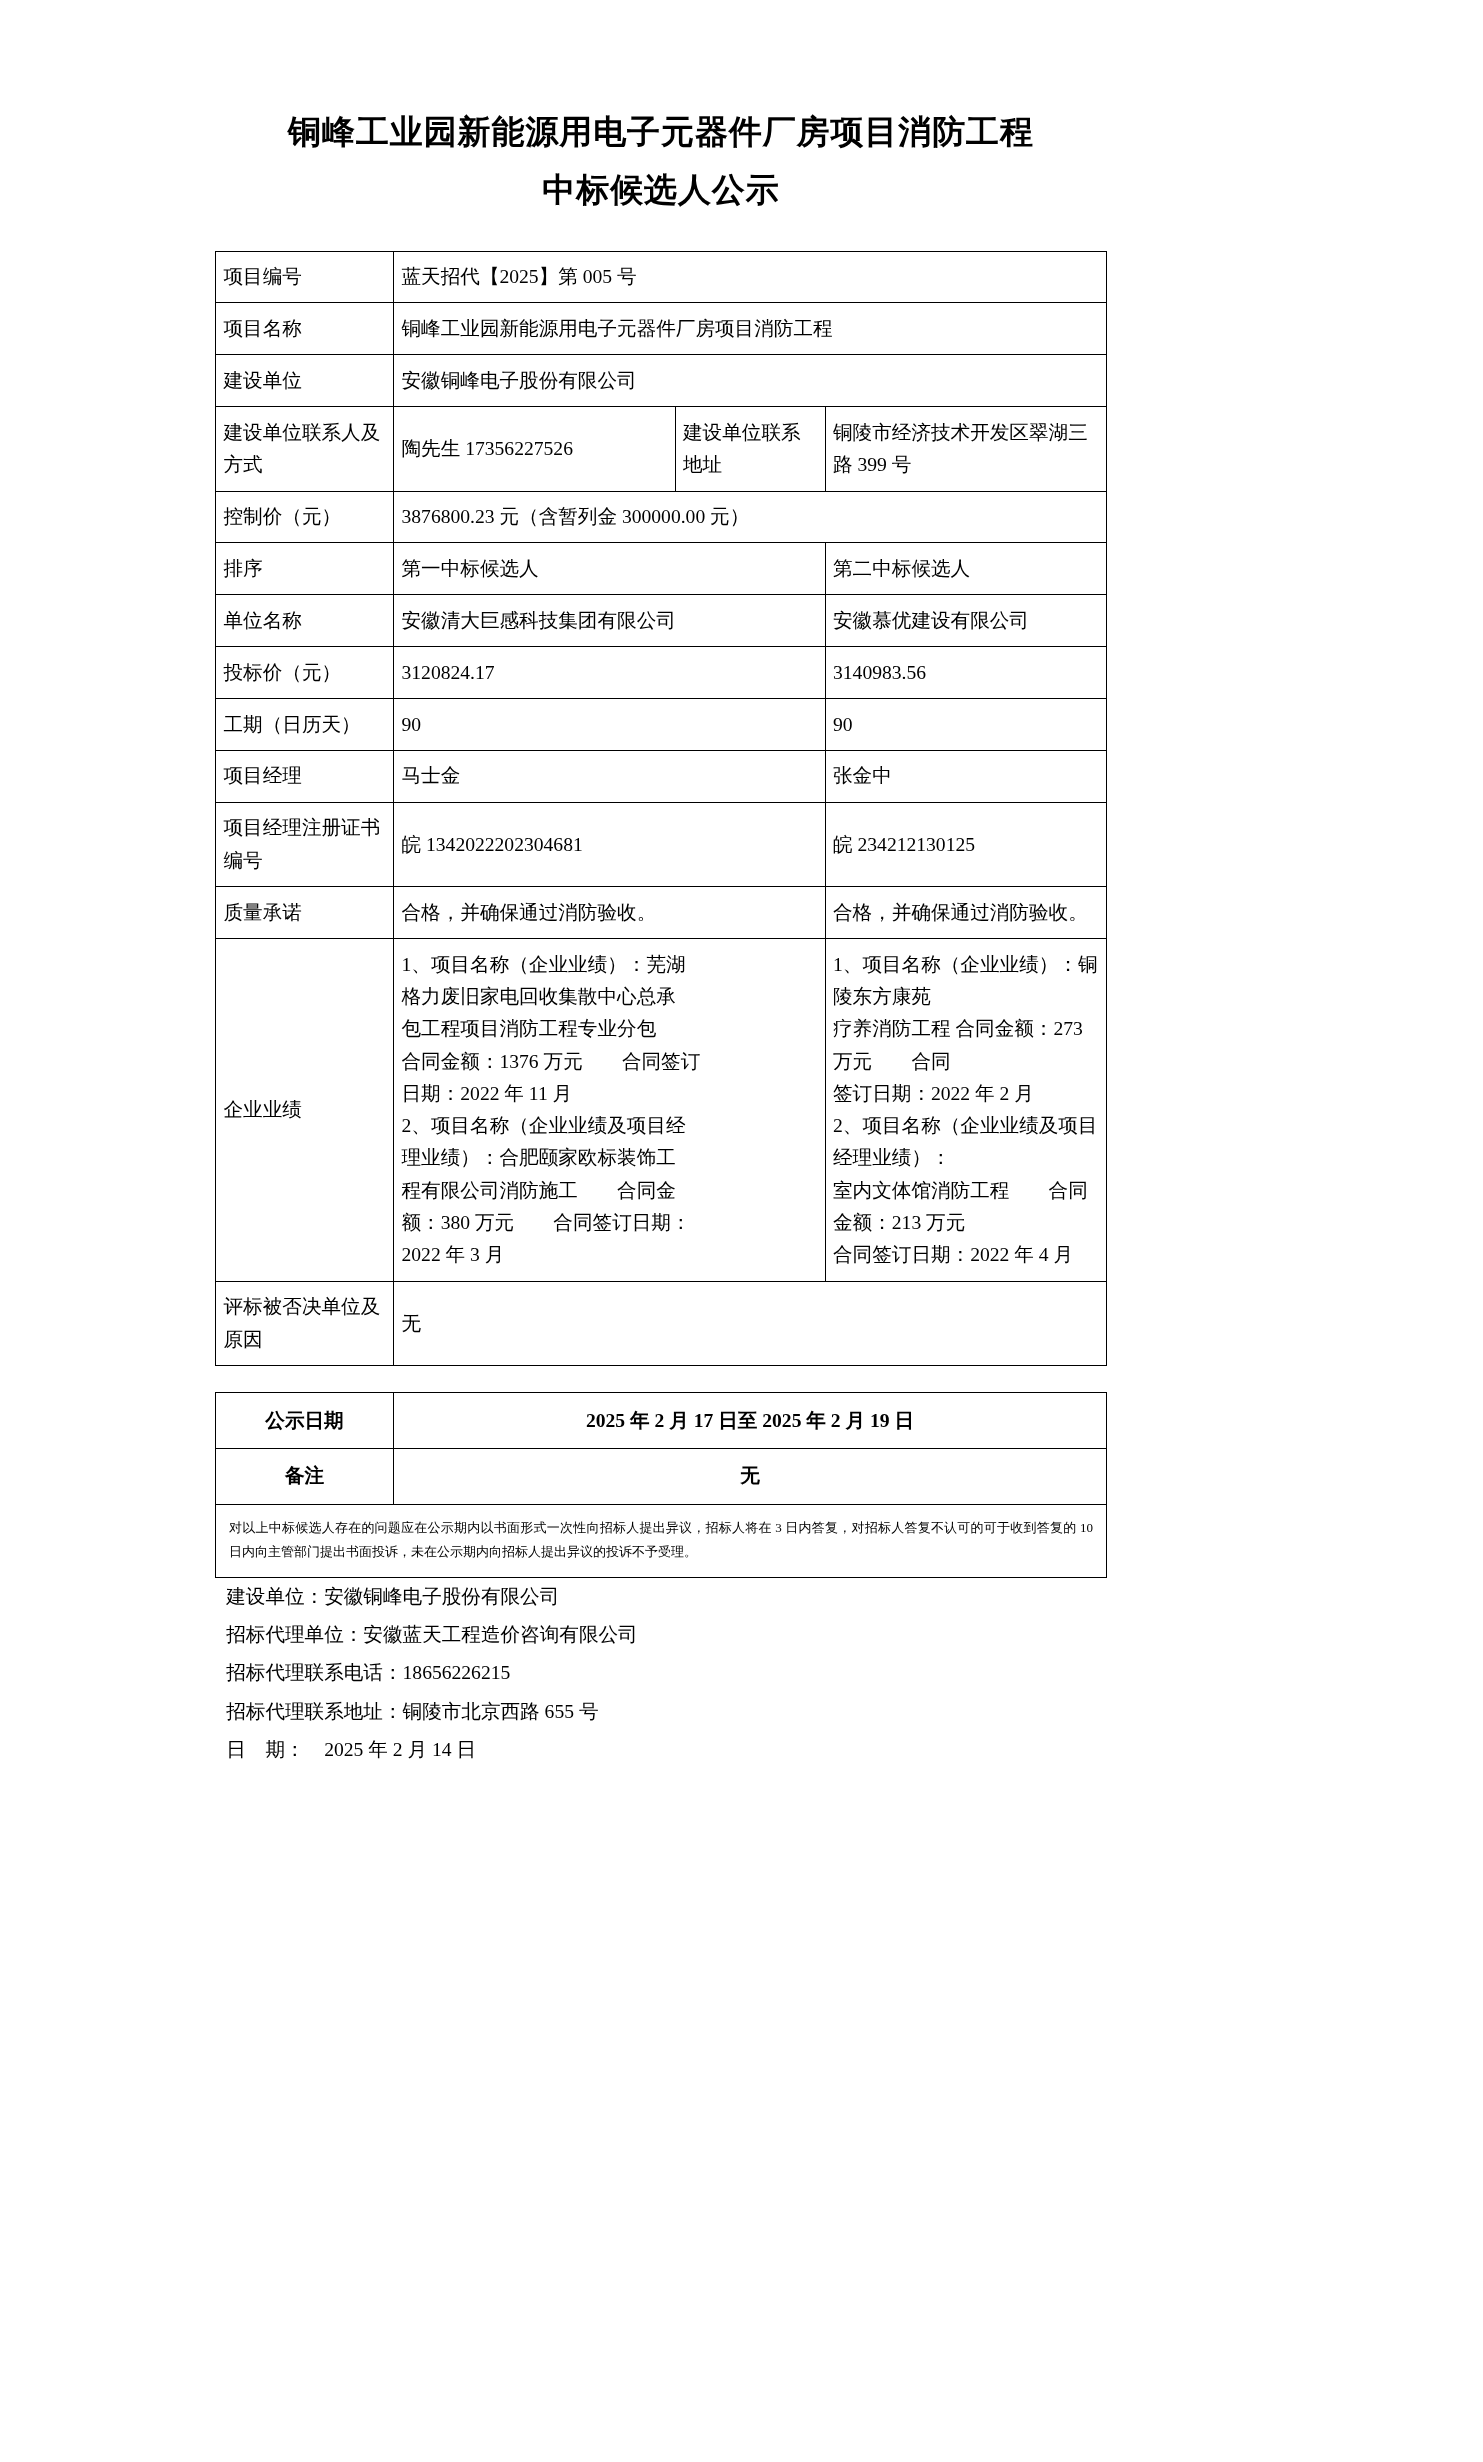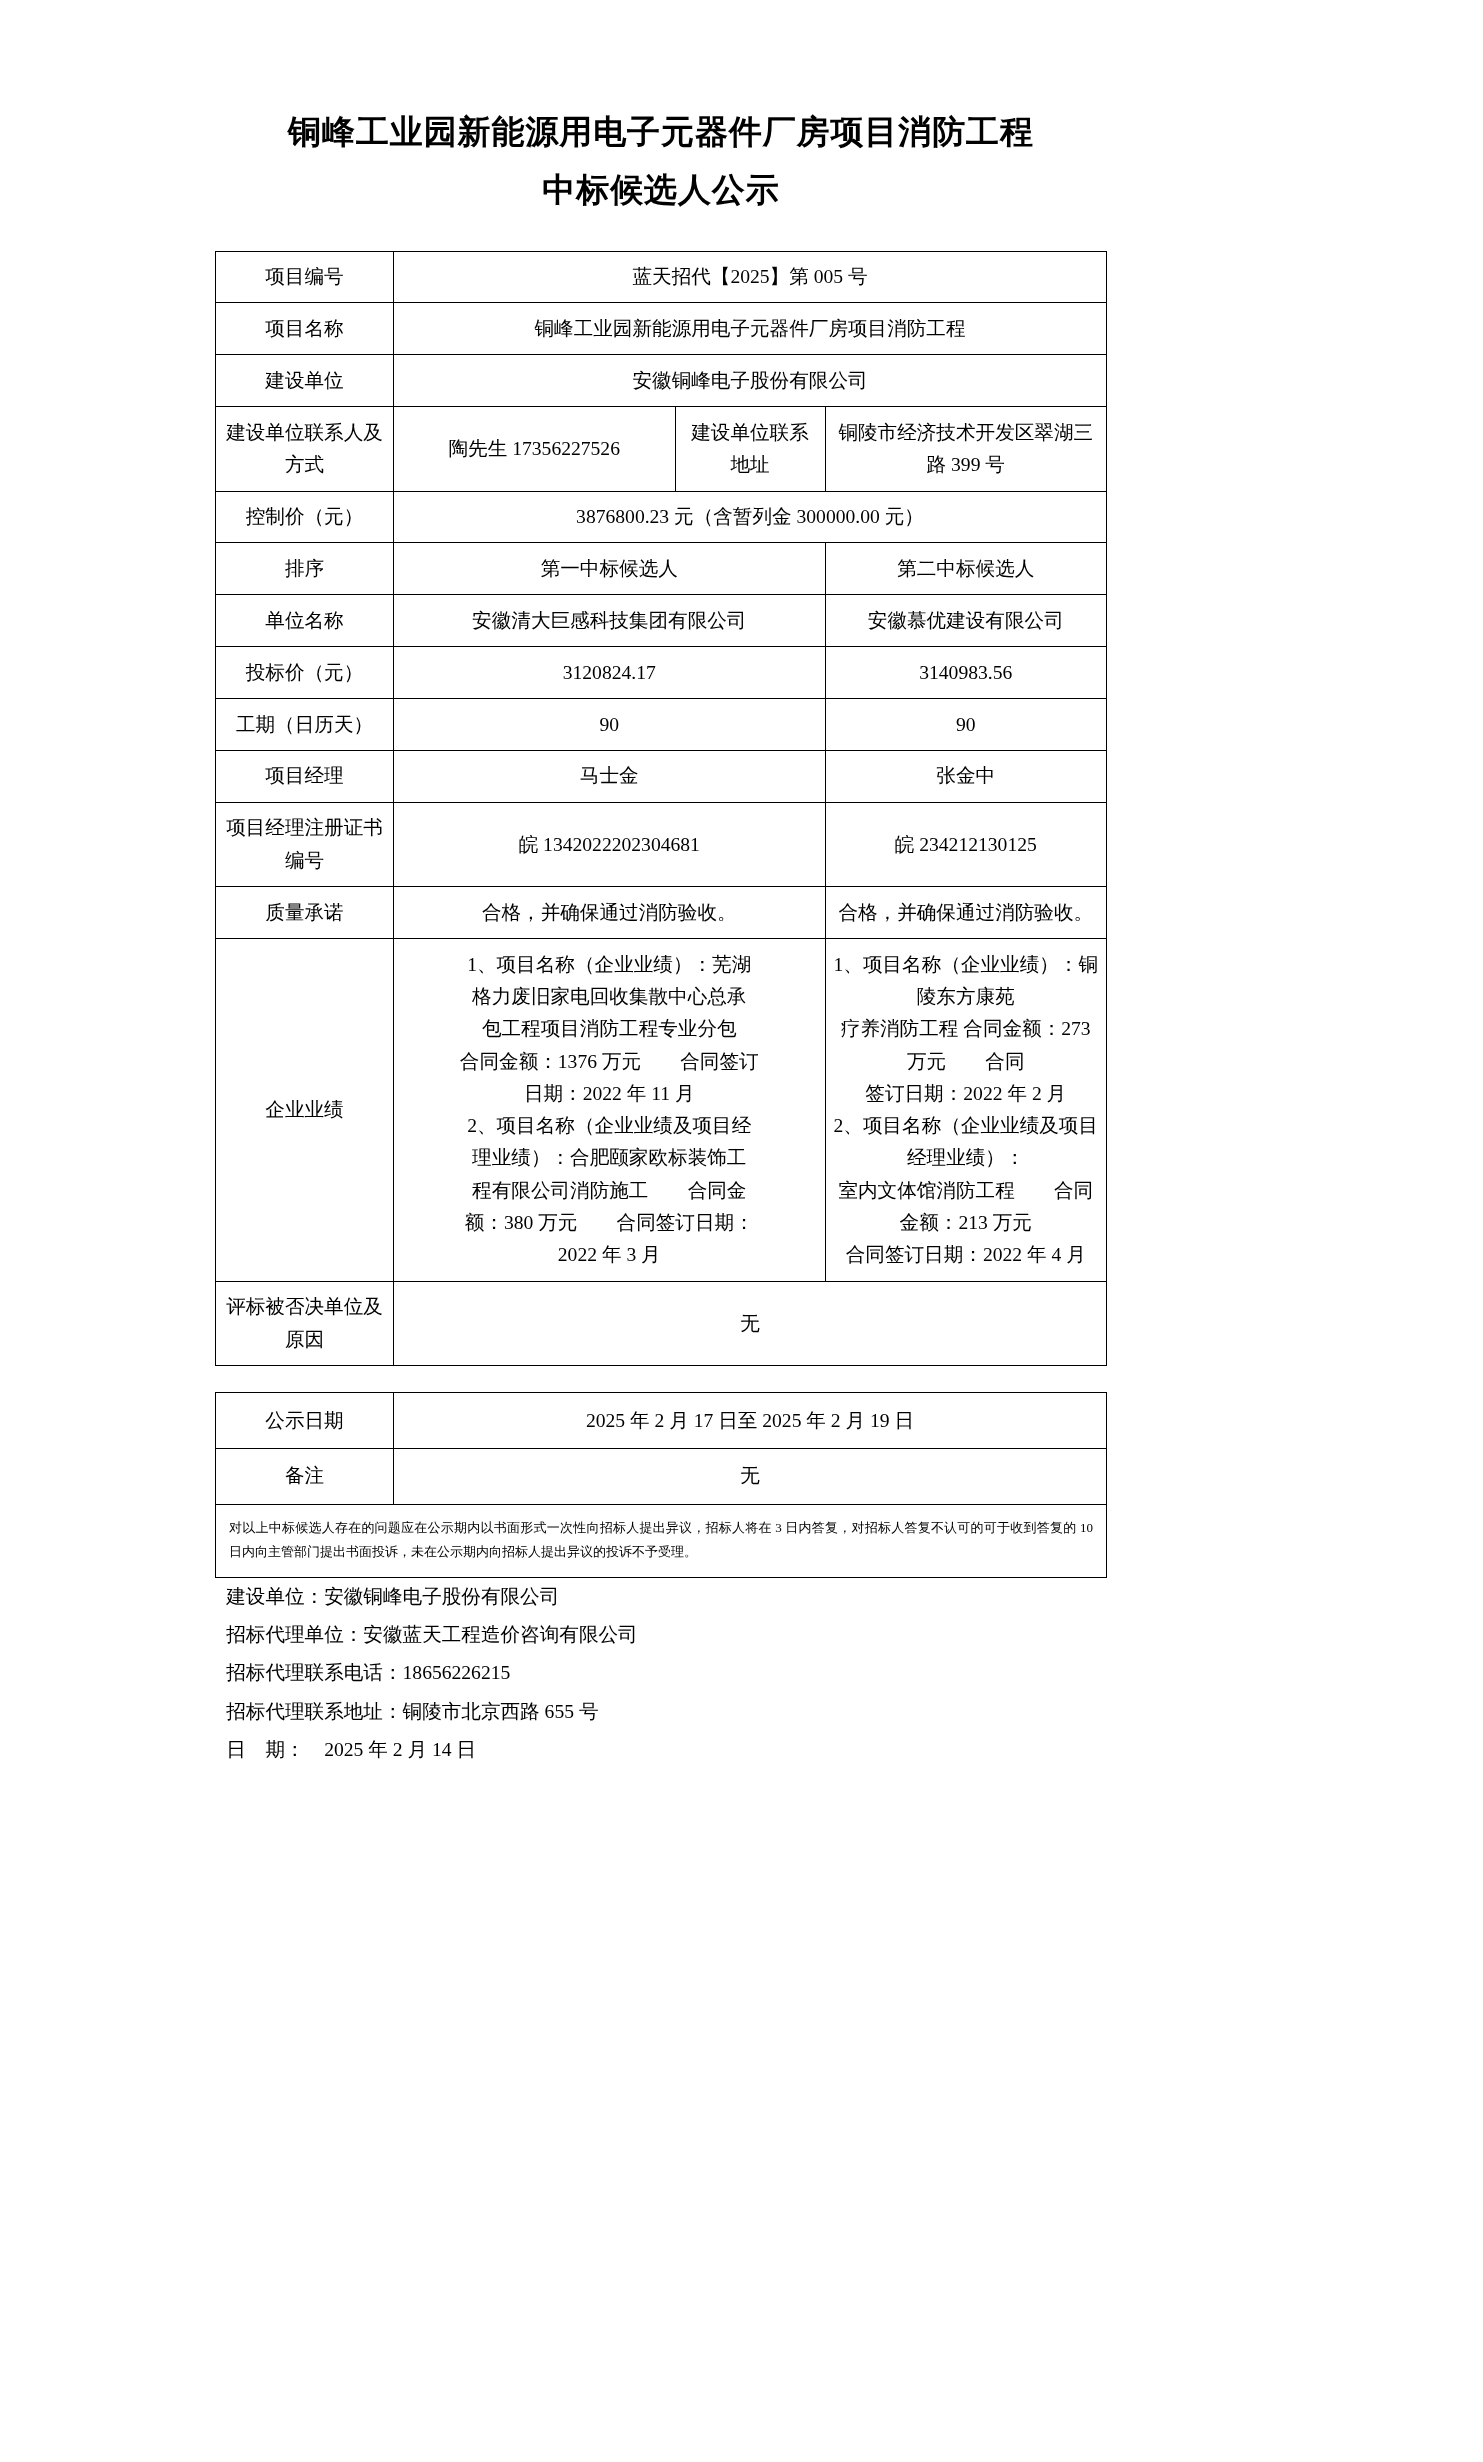--- a/index.html
+++ b/index.html
@@ -36,21 +36,20 @@
     width: 100%;
     margin-top: 32px;
     table-layout: fixed;
   }
   table.main td {
     border: 0.9px solid #000000;
     padding: 9.3px 7.5px;
     font-size: 19.6px;
     line-height: 1.65;
     vertical-align: middle;
-    text-align: center;
   }
   td.label {
     width: 178px;
   }
   td.mid-label {
     width: 150px;
   }
   td.leftalign {
     text-align: left;
     vertical-align: top;
@@ -64,20 +63,21 @@
     margin-top: 26px;
     table-layout: fixed;
   }
   table.sub td {
     border: 0.9px solid #000000;
     padding: 11.2px 7.5px;
     font-size: 19.6px;
     line-height: 1.65;
     text-align: center;
     vertical-align: middle;
+    font-weight: bold;
   }
   table.sub td.label { width: 178px; }
   .notice {
     border: 0.9px solid #000000;
     border-top: none;
     padding: 11.2px 13px 13px 13px;
     font-size: 13px;
     line-height: 1.85;
     text-align: justify;
   }

